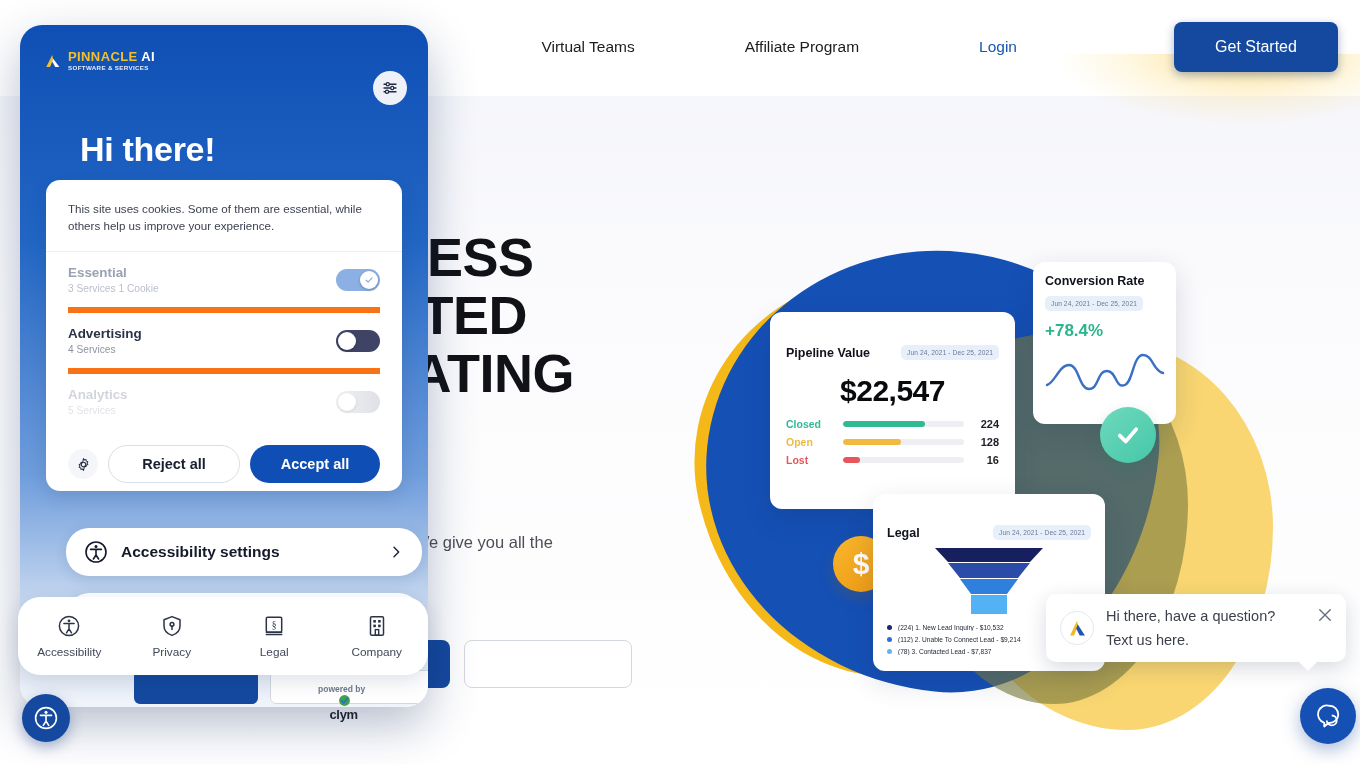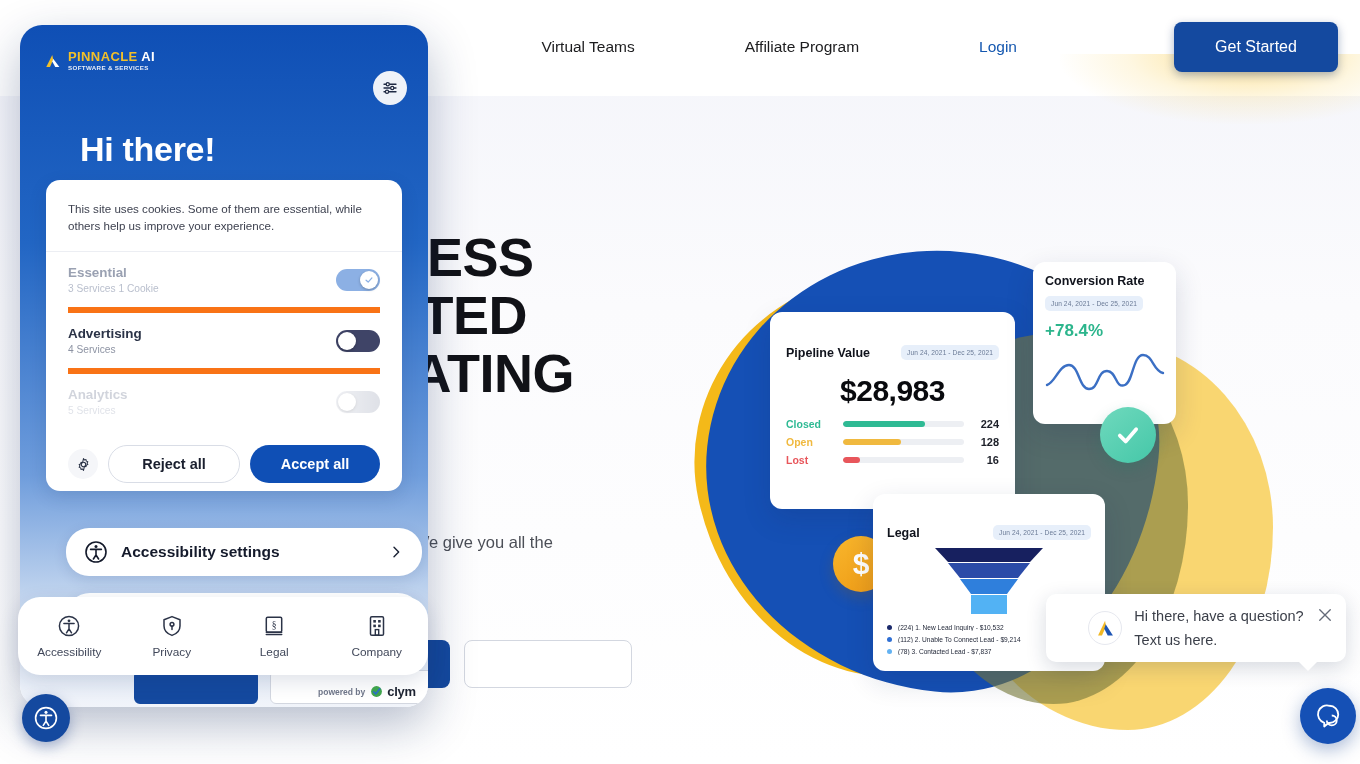--- a/index.html
+++ b/index.html
@@ -125,21 +125,21 @@
     box-shadow: 0 6px 14px rgba(150,95,10,.25);
   }
   .funnel-legend { margin-top: 6px; }
   .fl-row { display:flex; align-items:center; font-size: 6.6px; color:#1c2233; margin-bottom:5px; white-space:nowrap; overflow:hidden; }
   .fl-dot { width:5px; height:5px; border-radius:50%; margin-right:6px; flex:0 0 auto; }
 
   
   .chat-bubble {
     position: absolute; left: 1046px; top: 594px; width: 300px; height: 68px;
     background:#fff; border-radius: 10px; box-shadow: 0 6px 20px rgba(20,35,70,.17);
-    display:flex; align-items:center; padding: 12px 14px; z-index: 6; justify-content: center;
+    display:flex; align-items:center; padding: 12px 14px; z-index: 6;
   }
   .chat-bubble::after {
     content:""; position:absolute; right: 28px; bottom:-9px;
     border-left: 10px solid transparent; border-right: 10px solid transparent;
     border-top: 10px solid #fff;
   }
   .chat-avatar {
     width:34px; height:34px; border-radius:50%; border:1px solid #e6e8ef;
     display:flex; align-items:center; justify-content:center; flex:0 0 auto; margin-right:12px;
   }
@@ -236,21 +236,21 @@
 
   .quicklinks {
     position:absolute; left:18px; top:597px; width:410px; height:78px;
     background:#fff; border-radius:22px; box-shadow:0 6px 20px rgba(20,45,95,.14);
     display:flex; align-items:center; z-index:22;
   }
   .ql { flex:1; display:flex; flex-direction:column; align-items:center; cursor:pointer; }
   .ql-label { font-size:11.8px; color:#41485a; margin-top:7px; }
 
   .powered {
-    position:absolute; left:318px; top:684px; display:flex; align-items:center; z-index:23;
+    position:absolute; left:318px; top:684px; display:flex; align-items:center; z-index:23;flex-direction:column;
   }
   .powered-text { font-size:8.5px; color:#6e7588; font-weight:600; }
   .powered-brand { font-size:13px; font-weight:800; color:#1c2230; margin-left:4px; letter-spacing:-.3px; }
 
   .a11y-fab {
     position:absolute; left:22px; top:694px; width:48px; height:48px; border-radius:50%;
     background:#14499f; display:flex; align-items:center; justify-content:center;
     box-shadow:0 5px 14px rgba(15,50,125,.35); cursor:pointer; z-index:24;
   }
 </style>
@@ -290,21 +290,21 @@
     <div class="blob blob-yellow-a"></div>
     <div class="blob blob-yellow-b"></div>
     <div class="blob blob-blue"></div>
     <div class="blob blob-olive"></div>
 
     <div class="card card-pipeline">
       <div class="c-row">
         <div class="c-title">Pipeline Value</div>
         <div class="c-daterange">Jun 24, 2021 -  Dec 25, 2021</div>
       </div>
-      <div class="bignum">$28,983</div>
+      <div class="bignum">$22,547</div>
       <div class="stat">
         <div class="stat-label" style="color:#2fba94">Closed</div>
         <div class="stat-track">
             <div class="stat-fill" style="width:68%;background:#2fba94"></div>
           </div>
         <div class="stat-val">224</div>
       </div>
       <div class="stat">
         <div class="stat-label" style="color:#f0b93f">Open</div>
         <div class="stat-track">

